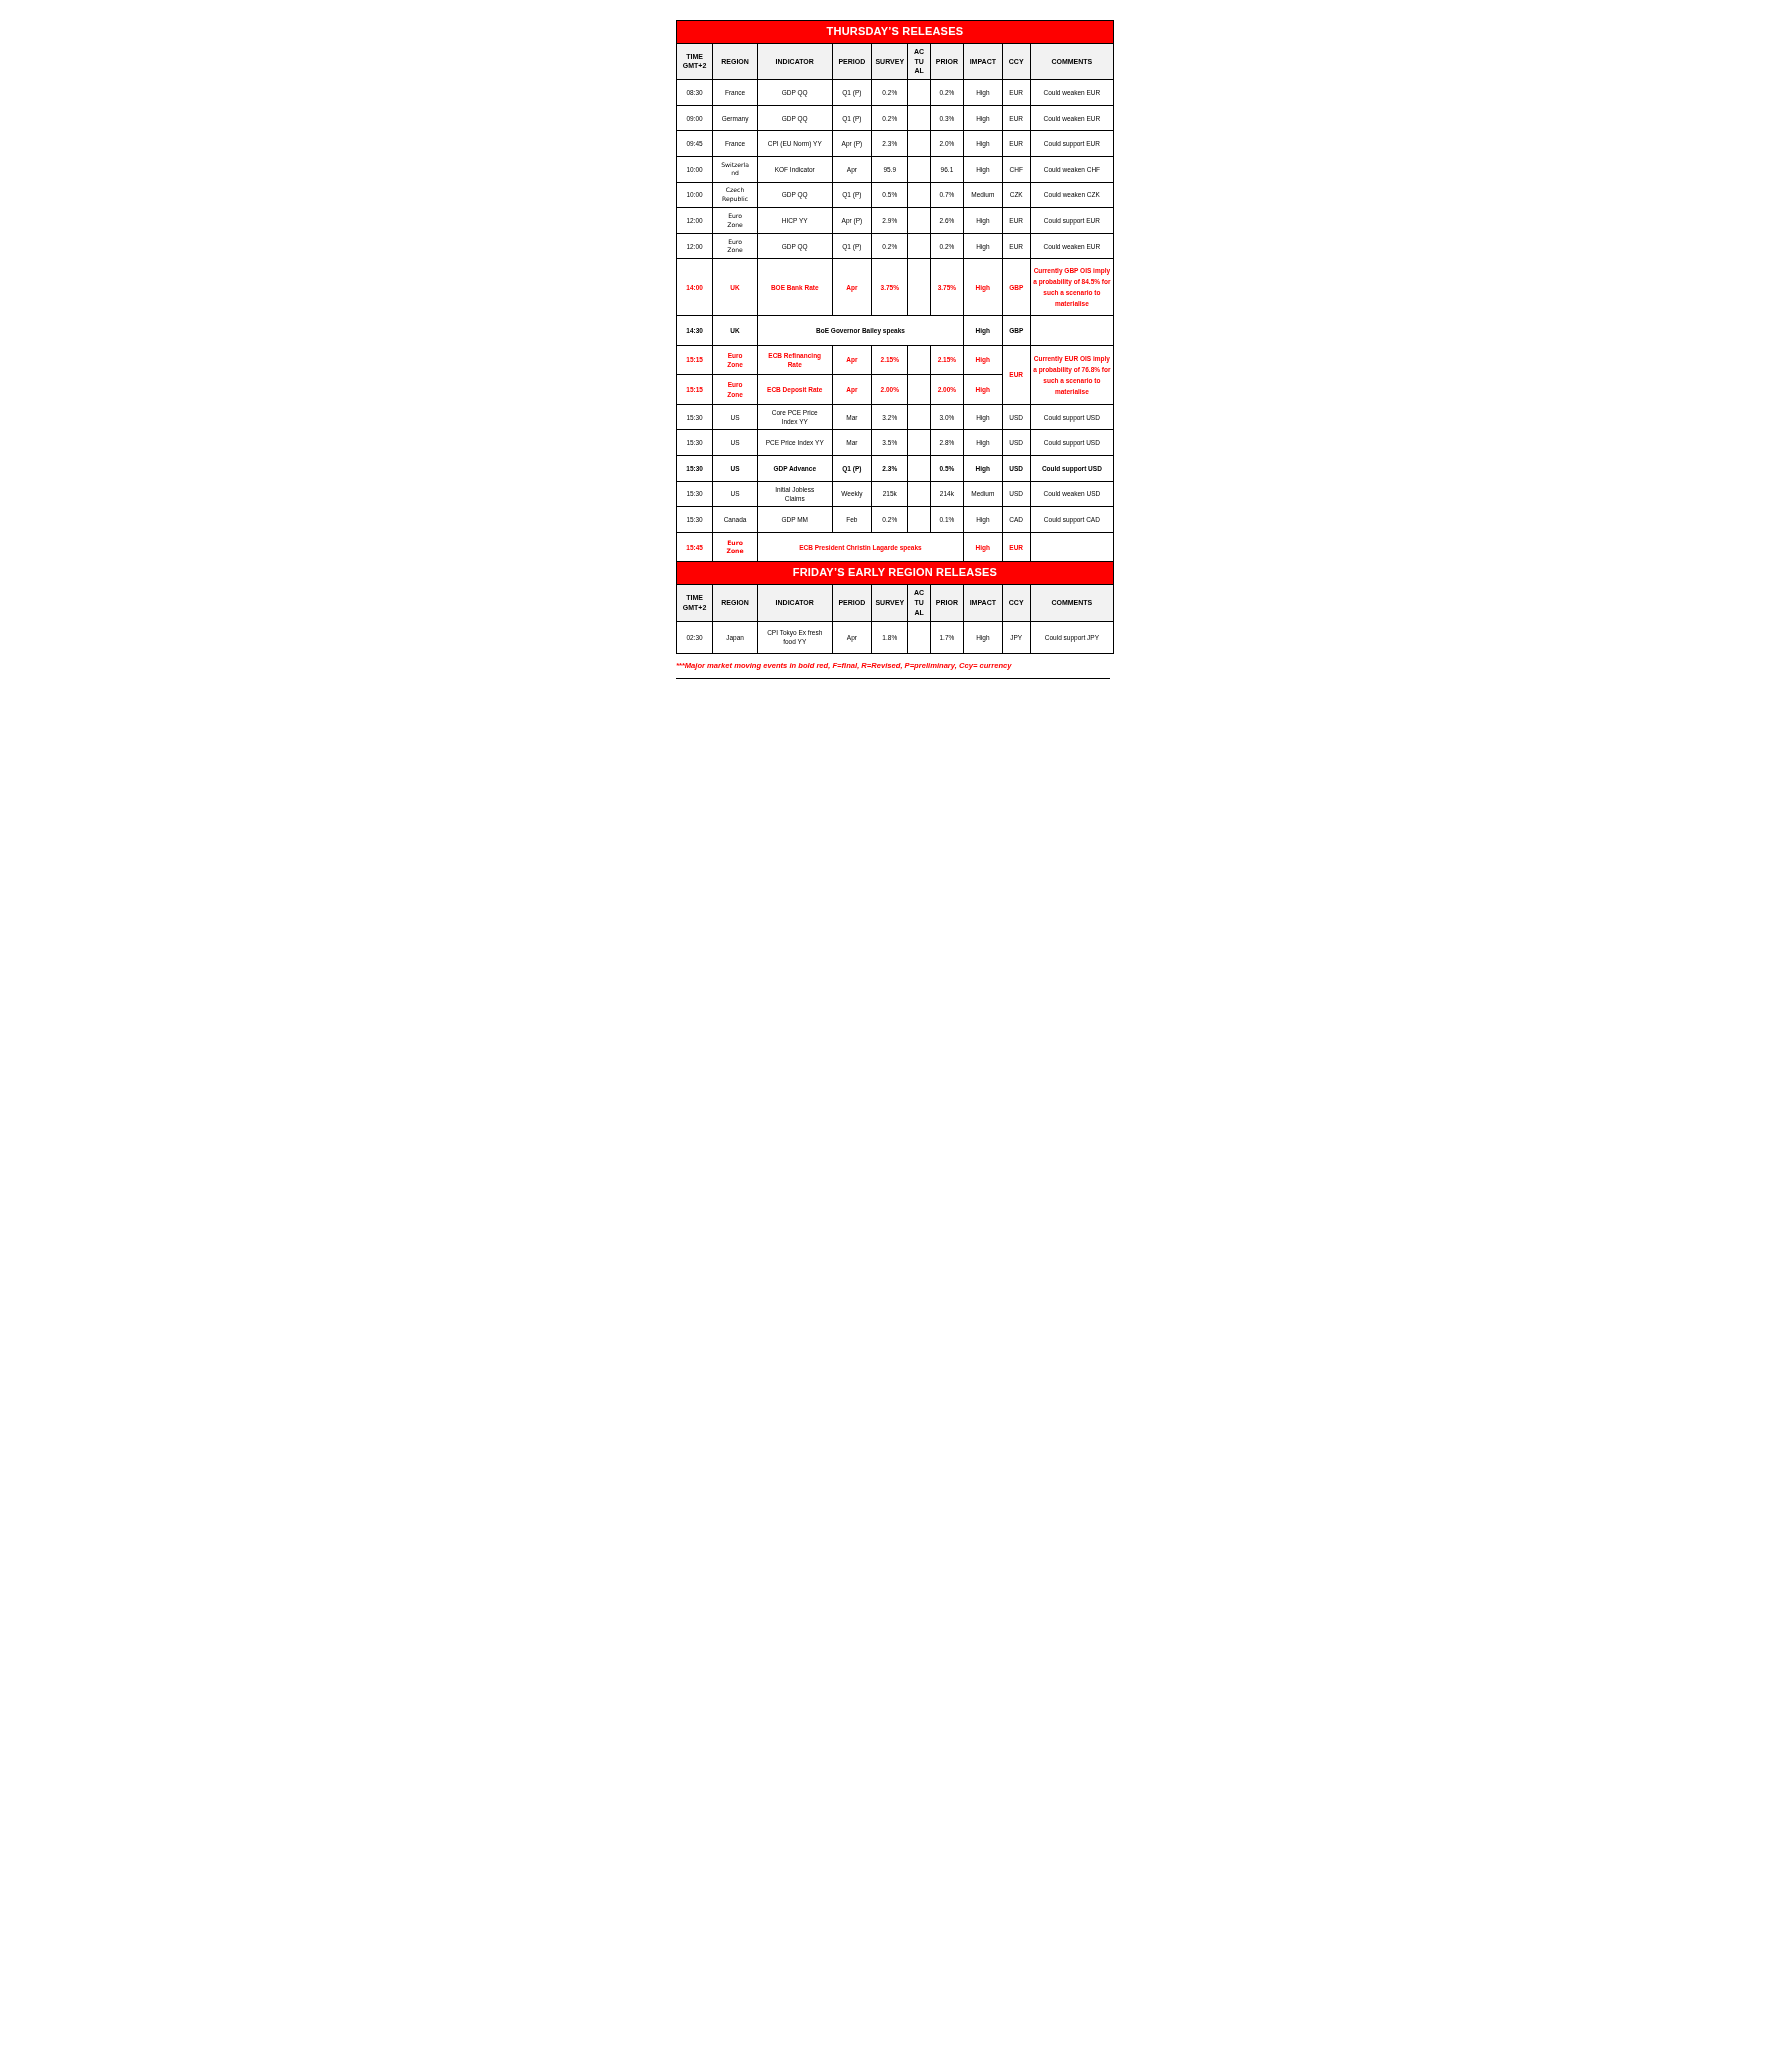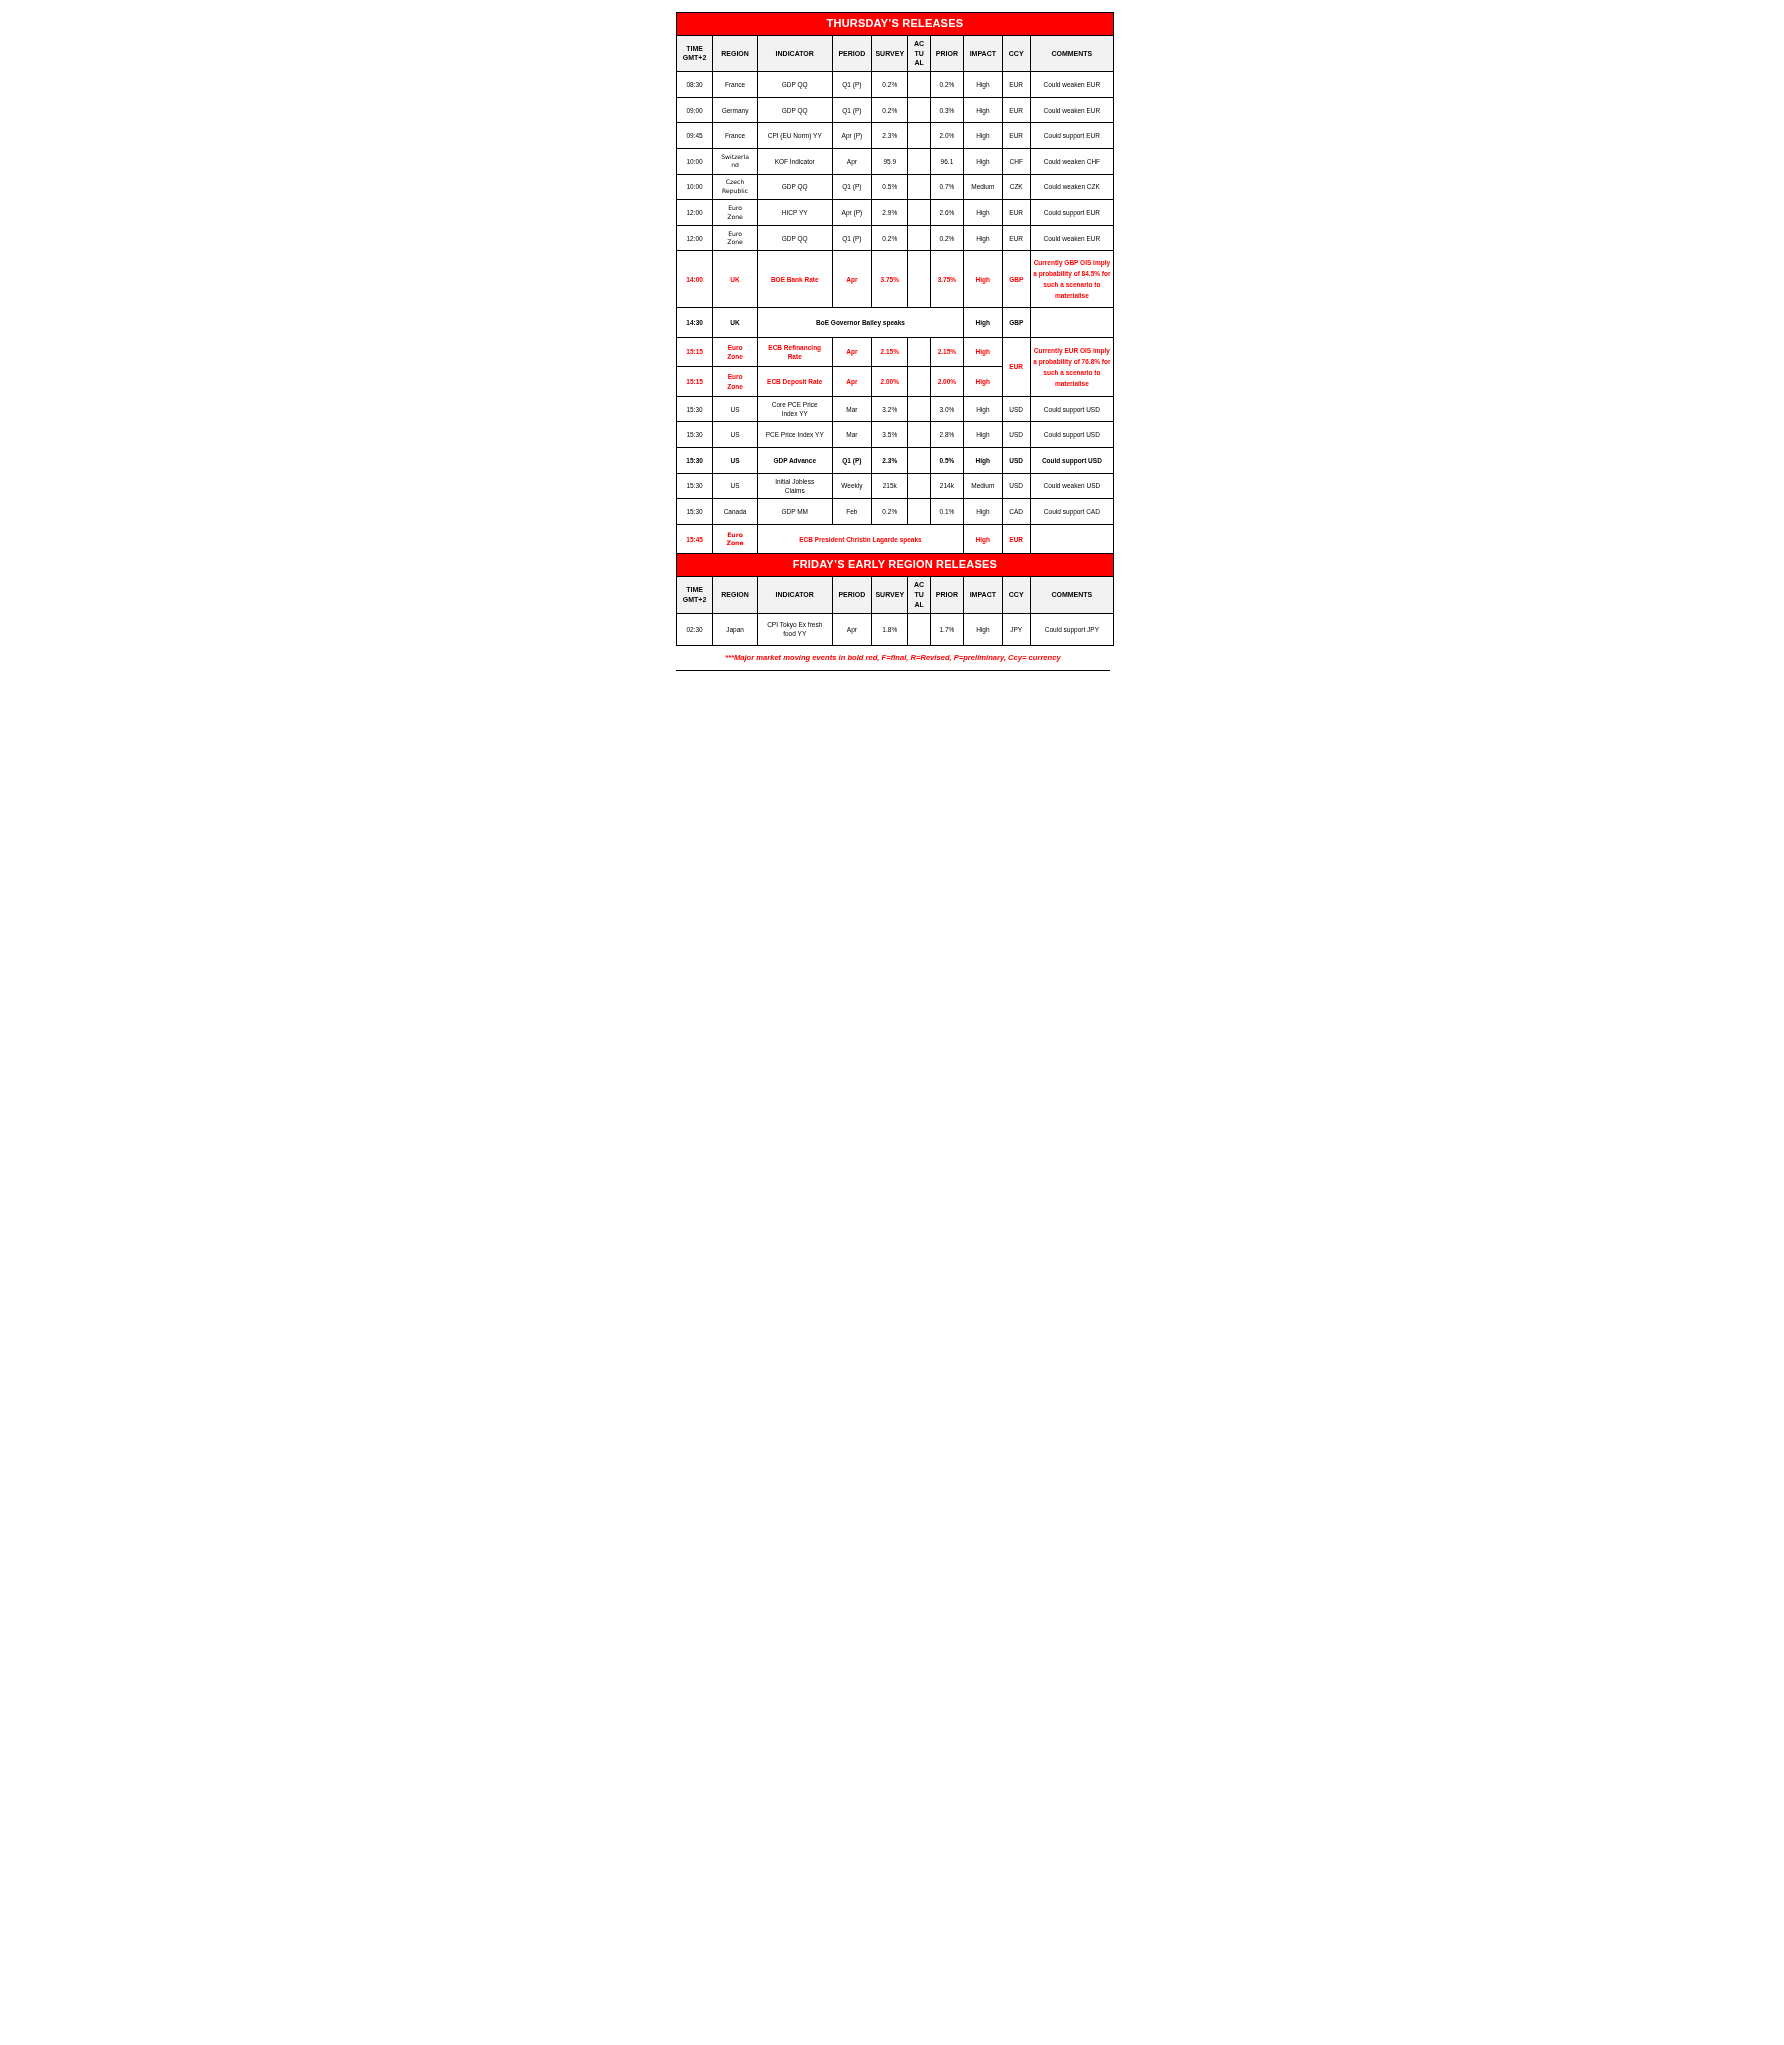--- a/index.html
+++ b/index.html
@@ -1,17 +1,17 @@
 <!DOCTYPE html>
 <html style="font-size:6.5px"><head>
 <meta charset="utf-8">
 <style>
   html,body { margin:0; padding:0; background:#ffffff; }
   body { font-family:"Liberation Sans", sans-serif; color:#000; }
-  .page { width:447px; margin:8px auto; padding:4.1px 5.7px 17px 7.4px; box-sizing:border-box; }
+  .page { width:447px; margin:16px auto; padding:4.1px 5.7px 17px 7.4px; box-sizing:border-box; }
 
   table.calendar { border-collapse:collapse; table-layout:fixed; width:438px; }
   .calendar td, .calendar th {
     border-left:0.4px solid #000; border-right:0.4px solid #000;
     border-top:1.2px solid #000; border-bottom:1.2px solid #000;
     text-align:center; vertical-align:middle;
     white-space:pre-line; padding:0.8px 1.6px;
     font-size:6.5px; line-height:1.4; overflow:hidden;
   }
   col.c-time{width:36px} col.c-region{width:44px} col.c-indicator{width:74px}
@@ -31,21 +31,21 @@
   td.merged-comments, tr.h-tall td.comments { line-height:1.7; }
 
   .h-std   td { height:23px; }
   .h-med   td { height:27px; }
   .h-tall  td { height:54px; }
   .h-japan td { height:30px; }
   td.alt { font-family:"DejaVu Sans", sans-serif; font-size:6.1px; }
 
   .footnote {
     color:#FE0000; font-weight:bold; font-style:italic;
-    font-size:7.6px; text-align:center; margin:6.5px 0 0 0;
+    font-size:7.6px; text-align:left; margin:6.5px 0 0 0;
   }
   .bottom-rule { height:1.2px; background:#000; margin-top:8.2px; }
 </style>
 </head>
 <body>
 
 <div class="page">
   <table class="calendar">
     <colgroup>
       <col class="c-time">

